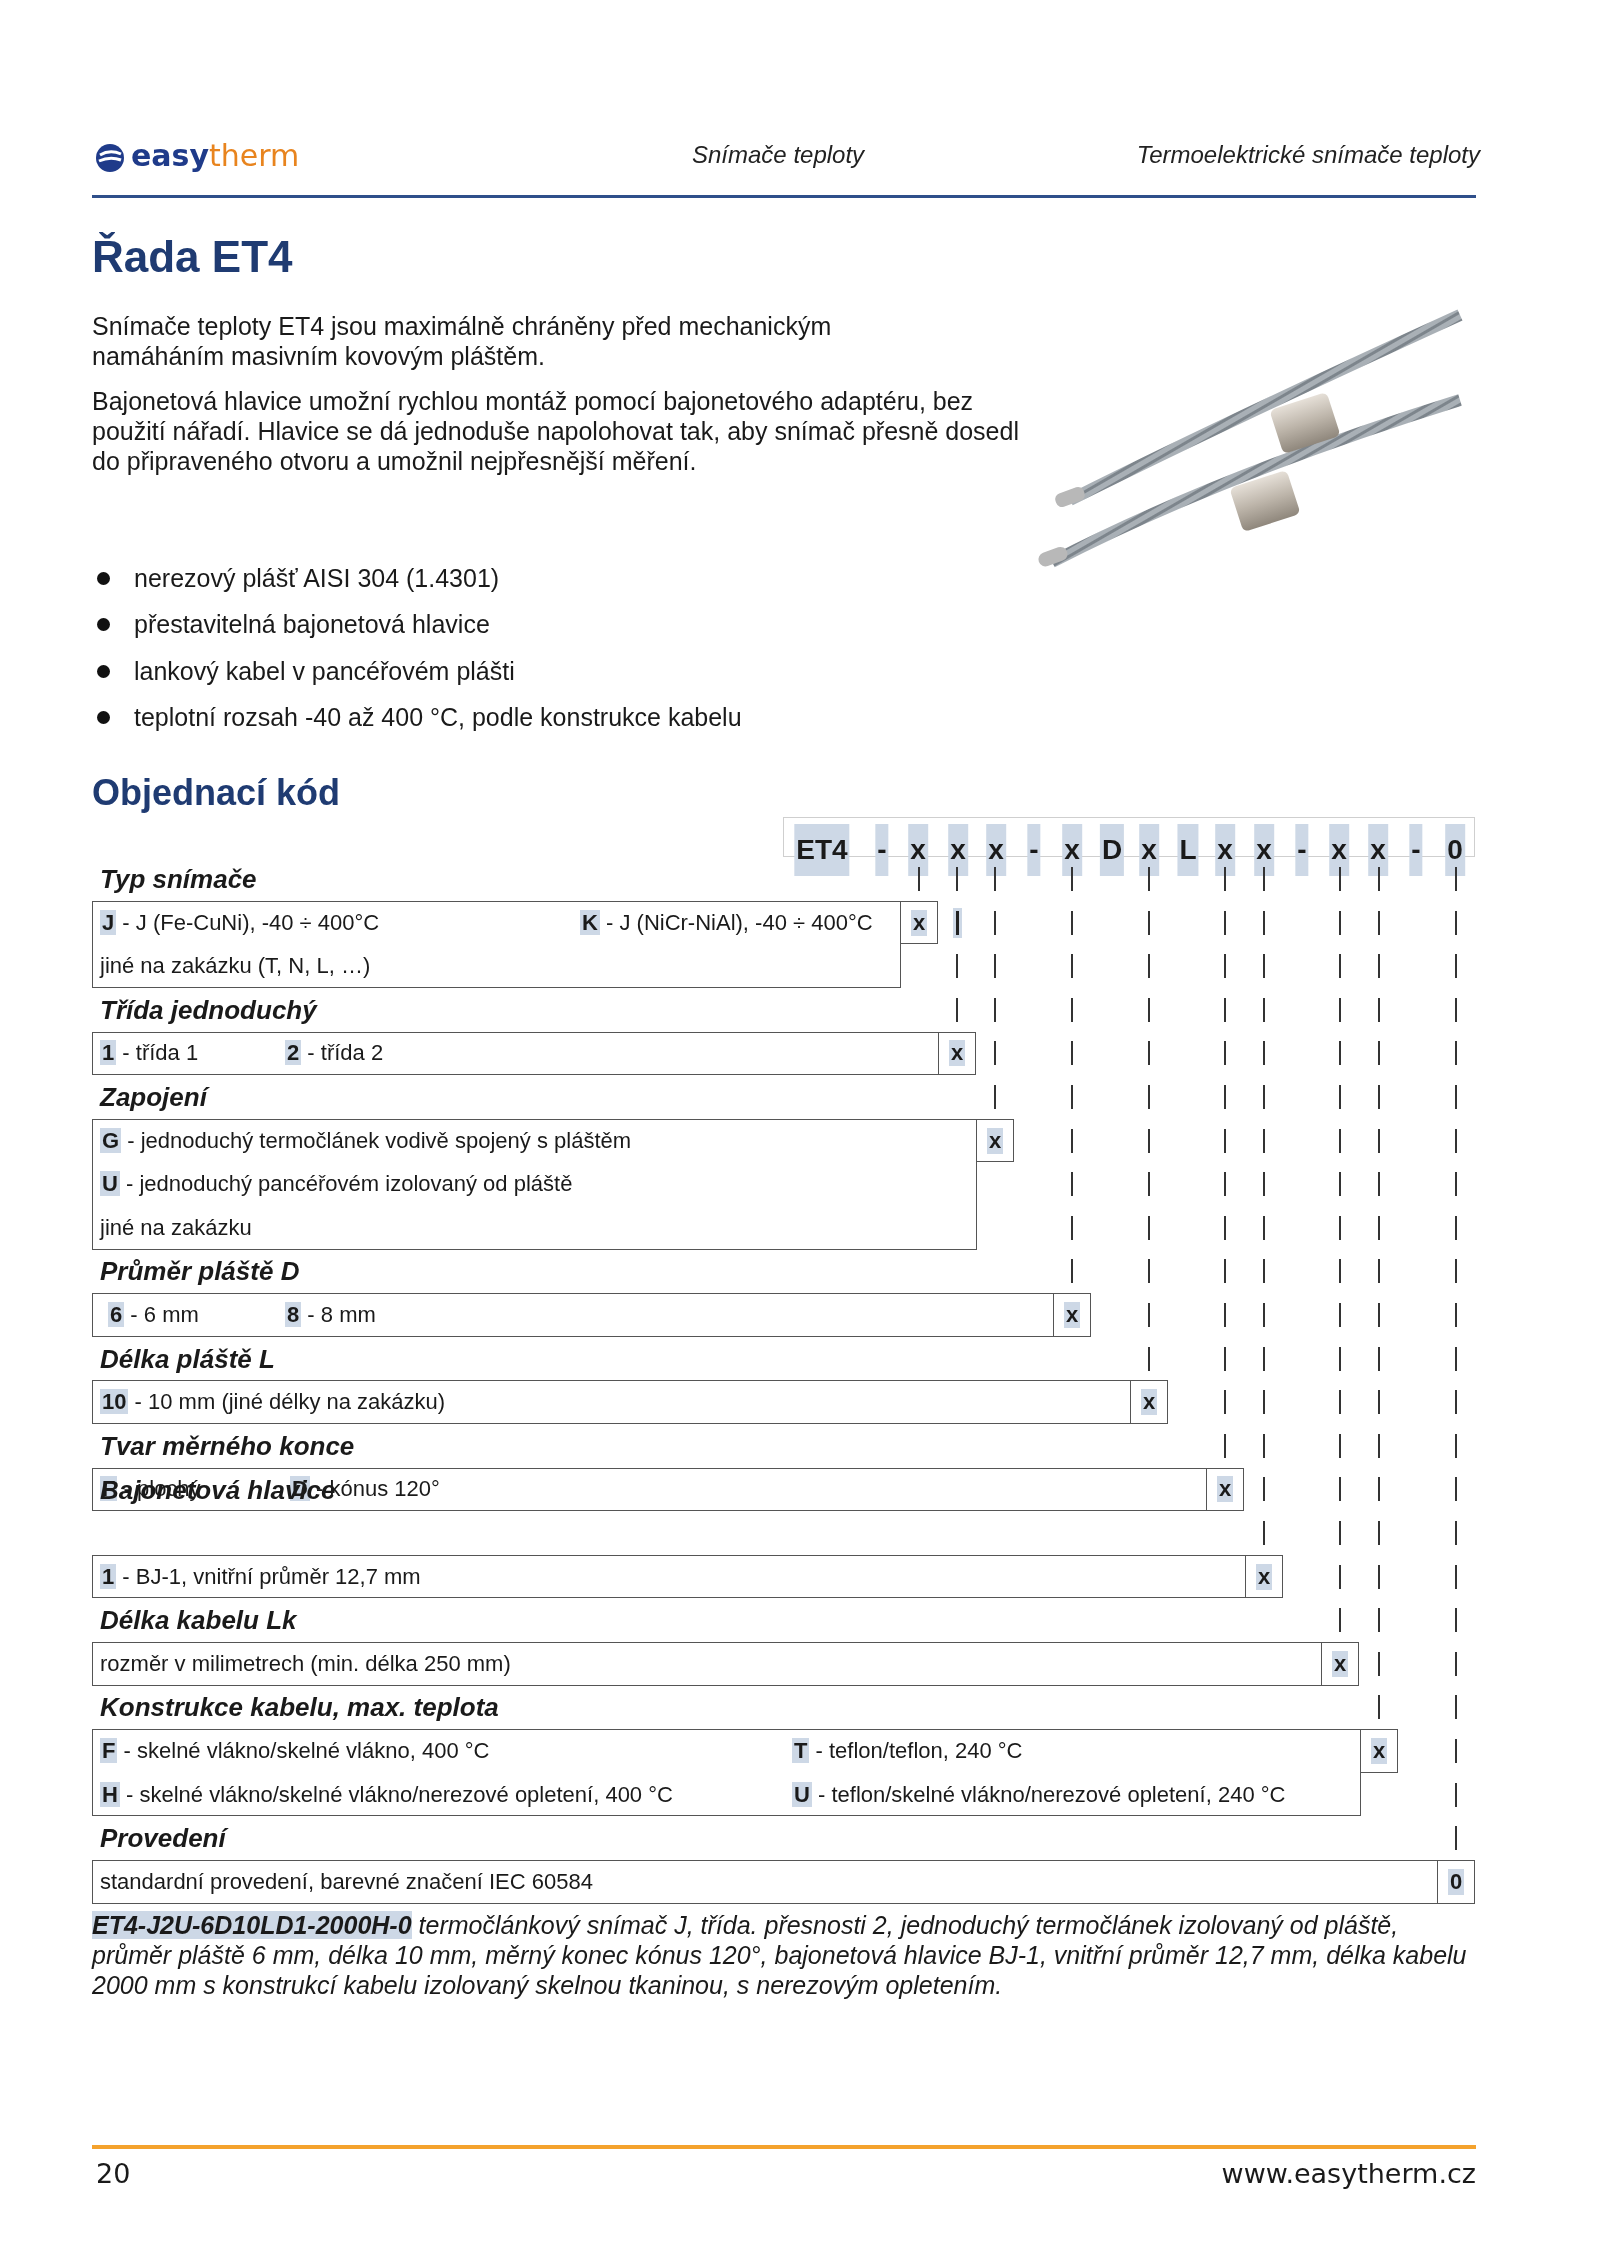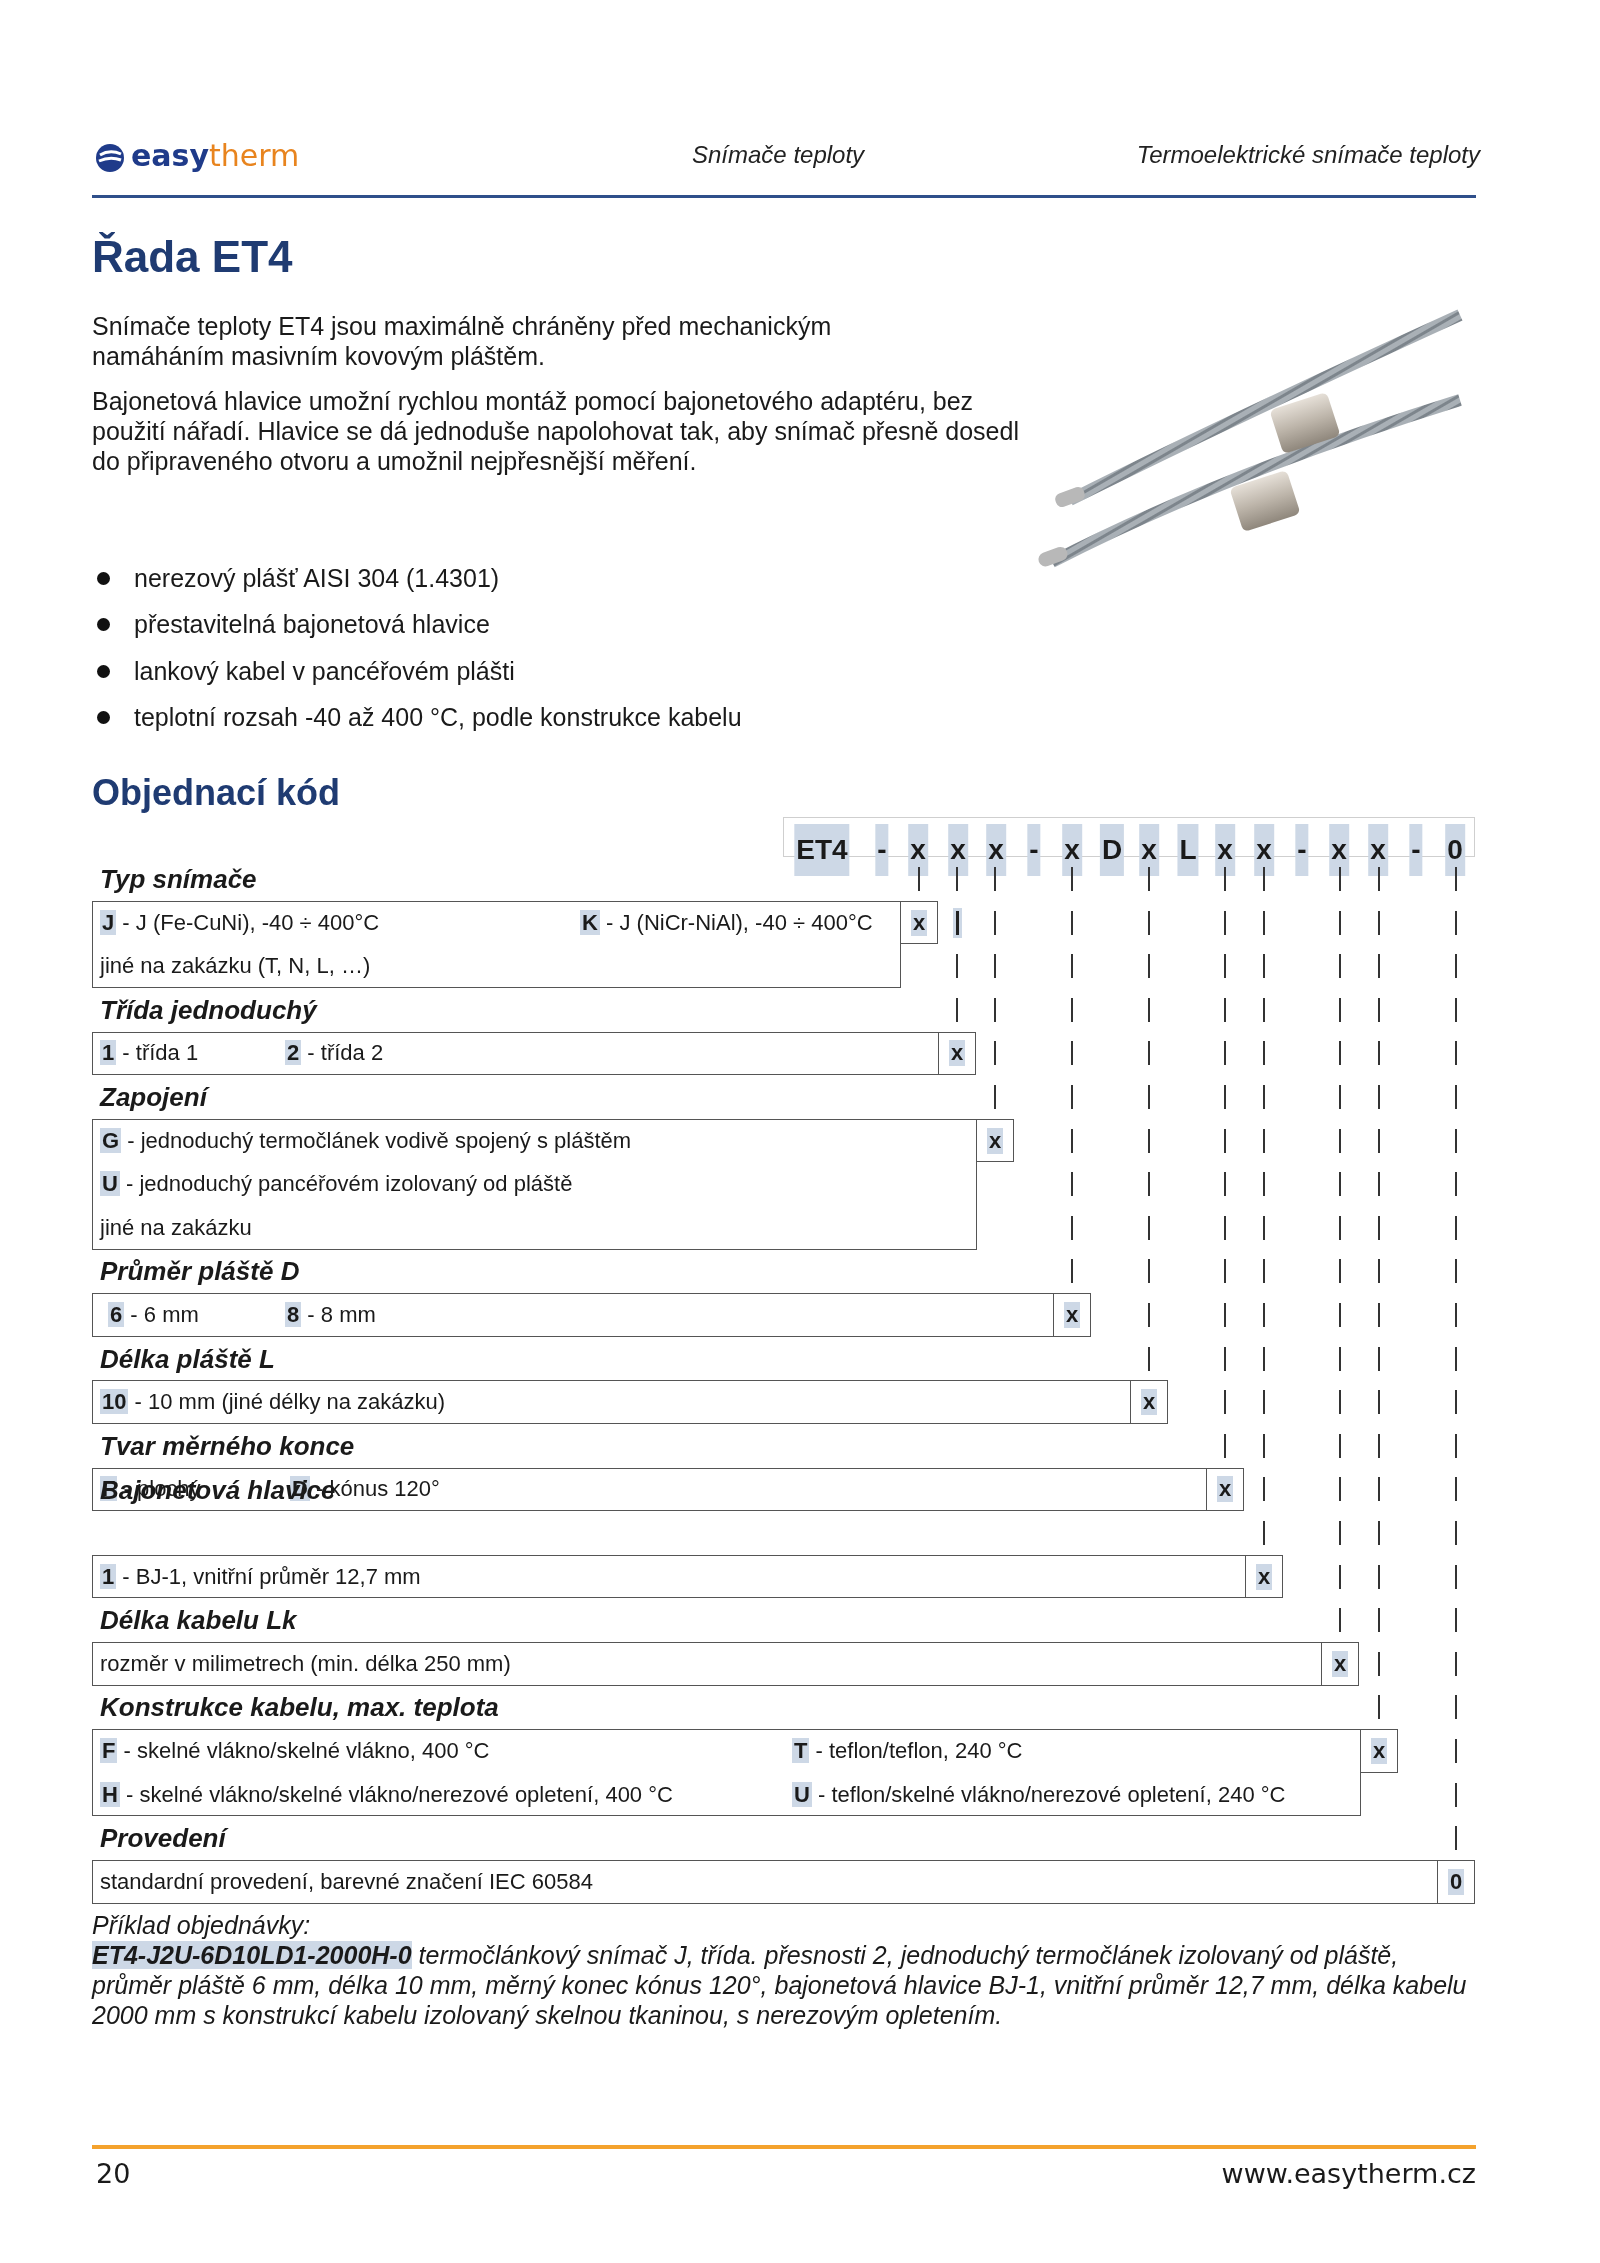--- a/index.html
+++ b/index.html
@@ -305,19 +305,18 @@
     <div class="vbar" style="left: 1455.2px; top: 1564.6px;"></div>
     <div class="vbar" style="left: 1455.2px; top: 1608.2px;"></div>
     <div class="vbar" style="left: 1455.2px; top: 1651.8px;"></div>
     <div class="vbar" style="left: 1455.2px; top: 1695.4px;"></div>
     <div class="vbar" style="left: 1455.2px; top: 1739px;"></div>
     <div class="vbar" style="left: 1455.2px; top: 1782.6px;"></div>
     <div class="vbar" style="left: 1455.2px; top: 1826.2px;"></div>
   </div>
 
 <div class="abs example">
-  <div>Příklad objednávky:</div>
   <div><span class="hl" style="font-weight:bold;">ET4-J2U-6D10LD1-2000H-0</span><span> termočlánkový snímač J, třída. přesnosti 2, jednoduchý termočlánek izolovaný od pláště, průměr pláště 6 mm, délka 10 mm, měrný konec kónus 120°, bajonetová hlavice BJ-1, vnitřní průměr 12,7 mm, délka kabelu 2000 mm s konstrukcí kabelu izolovaný skelnou tkaninou, s nerezovým opletením.</span></div>
 </div>
 
 <div class="abs rule-bot"></div>
 <div class="abs footer-num">20</div>
 <div class="abs footer-url">www.easytherm.cz</div>
 
 </body></html>

